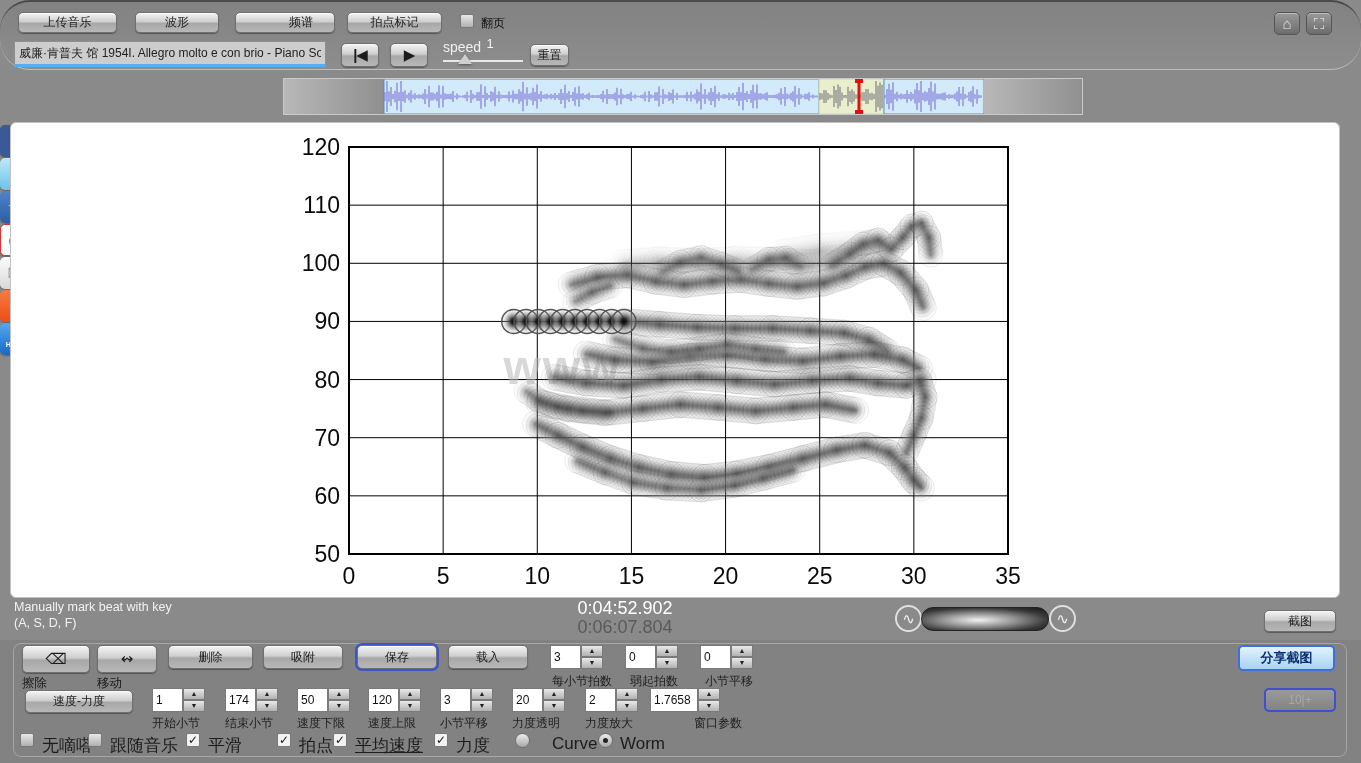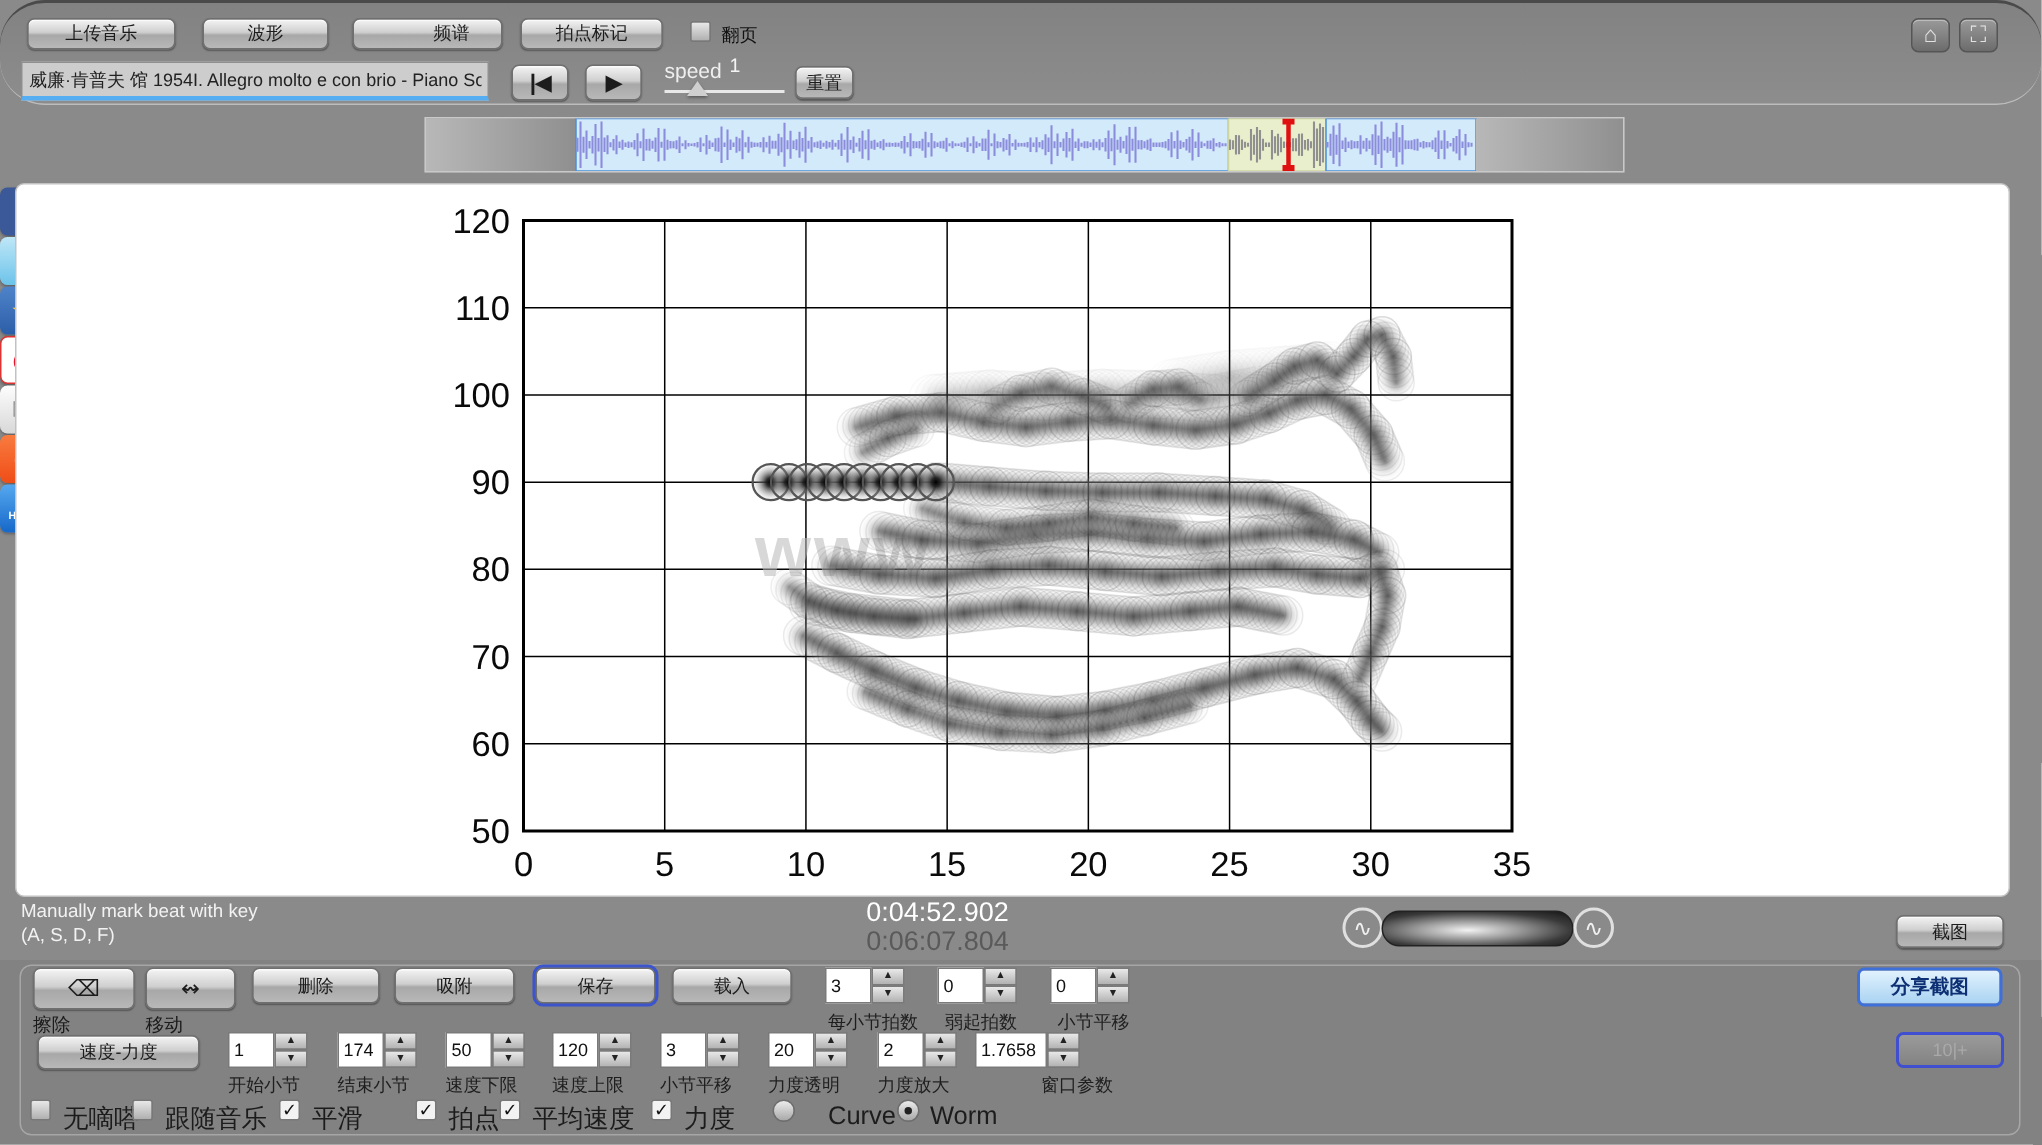--- a/index.html
+++ b/index.html
@@ -1601,21 +1601,21 @@
 
     <span class="chk" style="position:absolute;left:20px;top:93px;"></span>
     <span class="row3-label" style="position:absolute;left:42px;top:94px;">无嘀嗒</span>
     <span class="chk" style="position:absolute;left:88px;top:93px;"></span>
     <span class="row3-label" style="position:absolute;left:110px;top:94px;">跟随音乐</span>
     <span class="chk checked" style="position:absolute;left:186px;top:93px;"><span>✓</span></span>
     <span class="row3-label" style="position:absolute;left:208px;top:94px;">平滑</span>
     <span class="chk checked" style="position:absolute;left:277px;top:93px;"><span>✓</span></span>
     <span class="row3-label" style="position:absolute;left:299px;top:94px;">拍点</span>
     <span class="chk checked" style="position:absolute;left:333px;top:93px;"><span>✓</span></span>
-    <span class="row3-label" style="position:absolute;left:355px;top:94px;">平均速度</span>
+    <span class="row3-label" style="position:absolute;left:355px;top:94px;text-decoration:underline;">平均速度</span>
     <span class="chk checked" style="position:absolute;left:434px;top:93px;"><span>✓</span></span>
     <span class="row3-label" style="position:absolute;left:456px;top:94px;">力度</span>
 
     <span class="radio" style="position:absolute;left:515px;top:93px;"></span>
     <span class="row3-label" style="position:absolute;left:552px;top:94px;">Curve</span>
     <span class="radio sel" style="position:absolute;left:598px;top:93px;"></span>
     <span class="row3-label" style="position:absolute;left:620px;top:94px;">Worm</span>
 
   </div>
   <div id="share-btn">分享截图</div>

